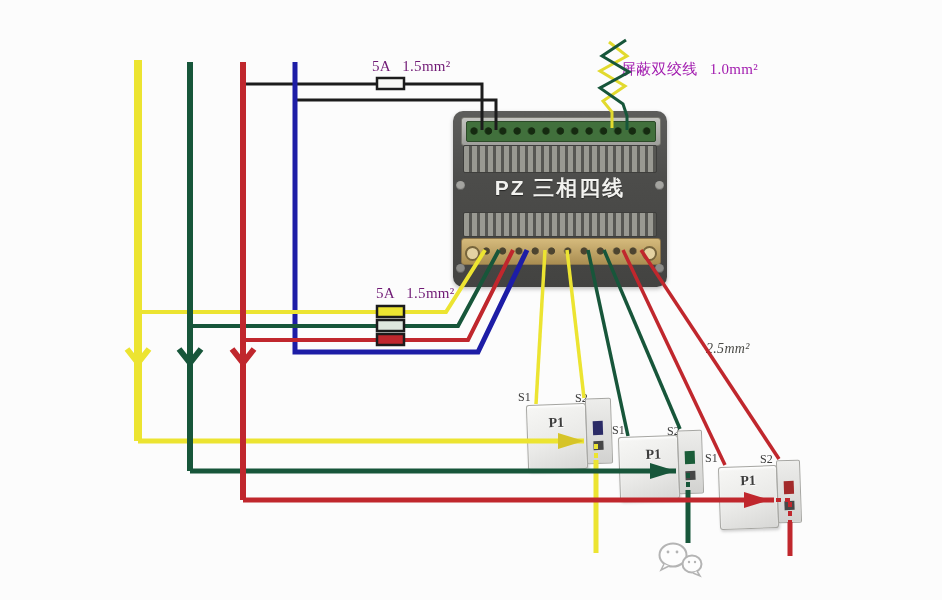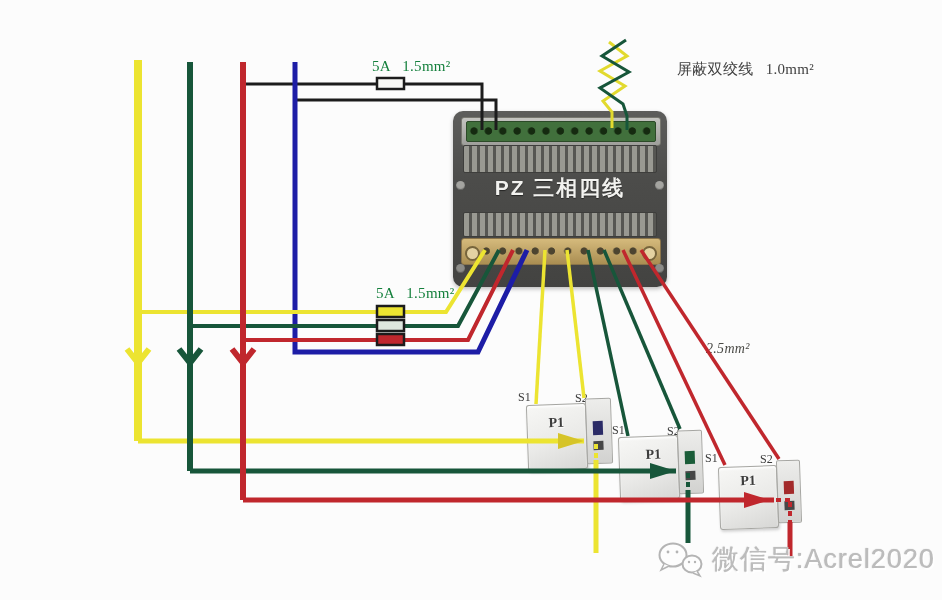--- a/index.html
+++ b/index.html
@@ -60,21 +60,21 @@
     background:linear-gradient(180deg,#ededeb,#d2d2d0);transform:rotate(-2deg);
   }
   .ct-p1{
     position:absolute;font-family:"Liberation Serif",serif;font-weight:700;font-size:14px;
     color:#3c3c3c;text-shadow:1px 1px 0 rgba(255,255,255,.8);
   }
   .ct-s{position:absolute;font-size:12px;color:#3a3a3a;font-family:"Liberation Serif",serif;}
   .side-mark{position:absolute;left:6px;width:10px;}
   
   .spec-label{
-    position:absolute;font-family:"Liberation Serif",serif;font-size:15px;color:#15803d;
+    position:absolute;font-family:"Liberation Serif",serif;font-size:15px;color:#701a75;
     white-space:pre;letter-spacing:.3px;
   }
   .spec-small{font-size:14px;color:#4a4a46;}
   .wires{position:absolute;inset:0;pointer-events:none;}
   
   .watermark{position:absolute;left:656px;top:540px;display:flex;align-items:center;gap:6px;}
   .wm-text{
     font-family:"Liberation Sans",sans-serif;font-size:27px;font-weight:400;letter-spacing:1px;
     color:#bcbcbc;text-shadow:1.5px 1.5px 0 rgba(255,255,255,.95), -0.5px -0.5px 1px rgba(125,125,125,.55);
   }
@@ -127,21 +127,21 @@
   <div class="ct-main" style="left:719px;top:466px;width:57px;height:61px;">
     <span class="ct-p1" style="left:21px;top:6px;">P1</span>
   </div>
   <div class="ct-side" style="left:777px;top:460px;width:22px;height:61px;">
     <div class="side-mark" style="top:20px;height:13px;background:#a32a2a;"></div>
     <div class="side-mark" style="top:40px;height:9px;background:#474747;"></div>
   </div>
 
   <div class="spec-label" style="left:372px;top:58px;">5A   1.5mm²</div>
   <div class="spec-label" style="left:376px;top:285px;">5A   1.5mm²</div>
-  <div class="spec-label" style="left:677px;top:60px;color:#404040;">屏蔽双绞线   1.0mm²</div>
+  <div class="spec-label" style="left:621px;top:60px;color:#a21caf;">屏蔽双绞线   1.0mm²</div>
   <div class="spec-label spec-small" style="left:706px;top:341px;font-style:italic;">2.5mm²</div>
 
   <svg class="wires" viewBox="0 0 942 600">
 
     <path d="M243,84 H482 V130" fill="none" stroke="#1c1c1c" stroke-width="3"></path>
     <path d="M295,100 H496 V130" fill="none" stroke="#1c1c1c" stroke-width="3"></path>
 
     <path d="M295,62 V352 H478 L527,250" fill="none" stroke="#1d1da6" stroke-width="5"></path>
 
     <path d="M138,60 V441" fill="none" stroke="#ece431" stroke-width="8"></path>
@@ -188,17 +188,16 @@
     <svg width="50" height="38" viewBox="0 0 50 38">
       <ellipse cx="17" cy="15" rx="13.5" ry="11.5" fill="#fdfdfd" stroke="#b4b4b4" stroke-width="2"></ellipse>
       <path d="M8,24 L5,30 L13,26" fill="#fdfdfd" stroke="#b4b4b4" stroke-width="1.5"></path>
       <circle cx="12" cy="12" r="1.4" fill="#b4b4b4"></circle>
       <circle cx="21" cy="12" r="1.4" fill="#b4b4b4"></circle>
       <ellipse cx="36" cy="24" rx="9.5" ry="8.5" fill="#fdfdfd" stroke="#b4b4b4" stroke-width="2"></ellipse>
       <path d="M41,31 L44,36 L37,33" fill="#fdfdfd" stroke="#b4b4b4" stroke-width="1.5"></path>
       <circle cx="33" cy="22" r="1.2" fill="#b4b4b4"></circle>
       <circle cx="39" cy="22" r="1.2" fill="#b4b4b4"></circle>
     </svg>
-    <span class="wm-text">微信号:Acrel2020</span>
   </div>
 
  </div>
 </div>
 
 </body></html>

